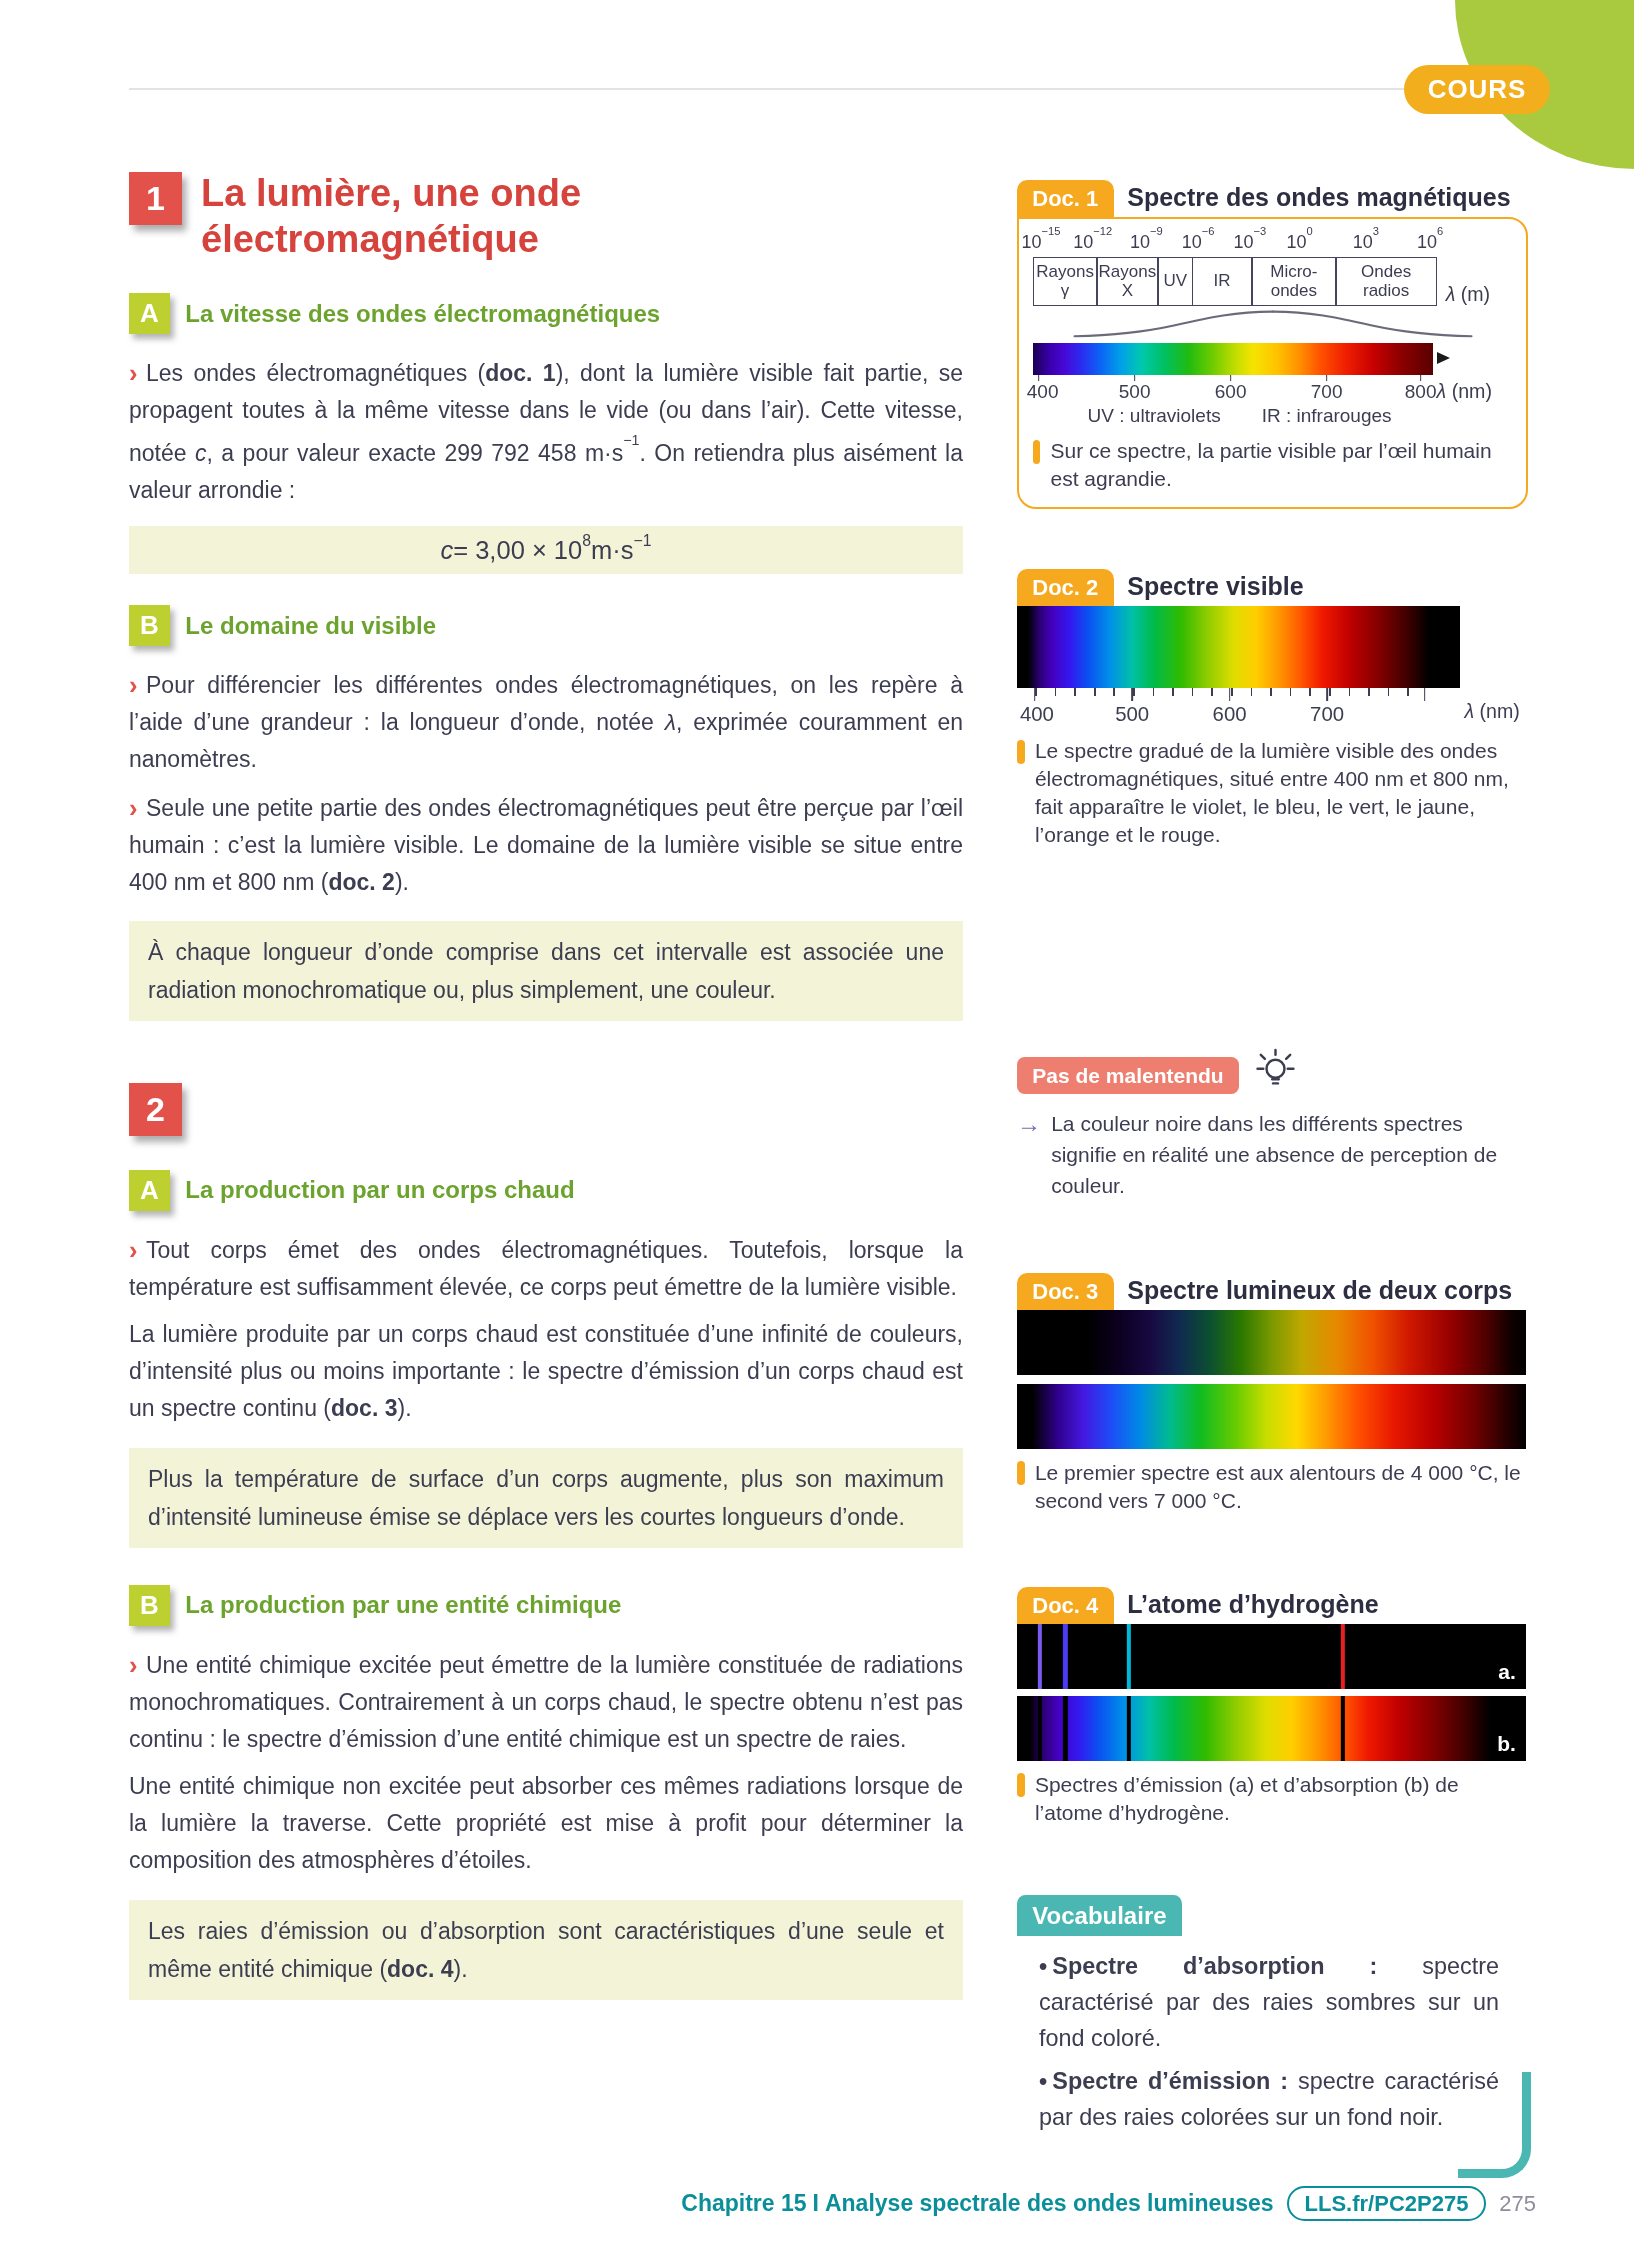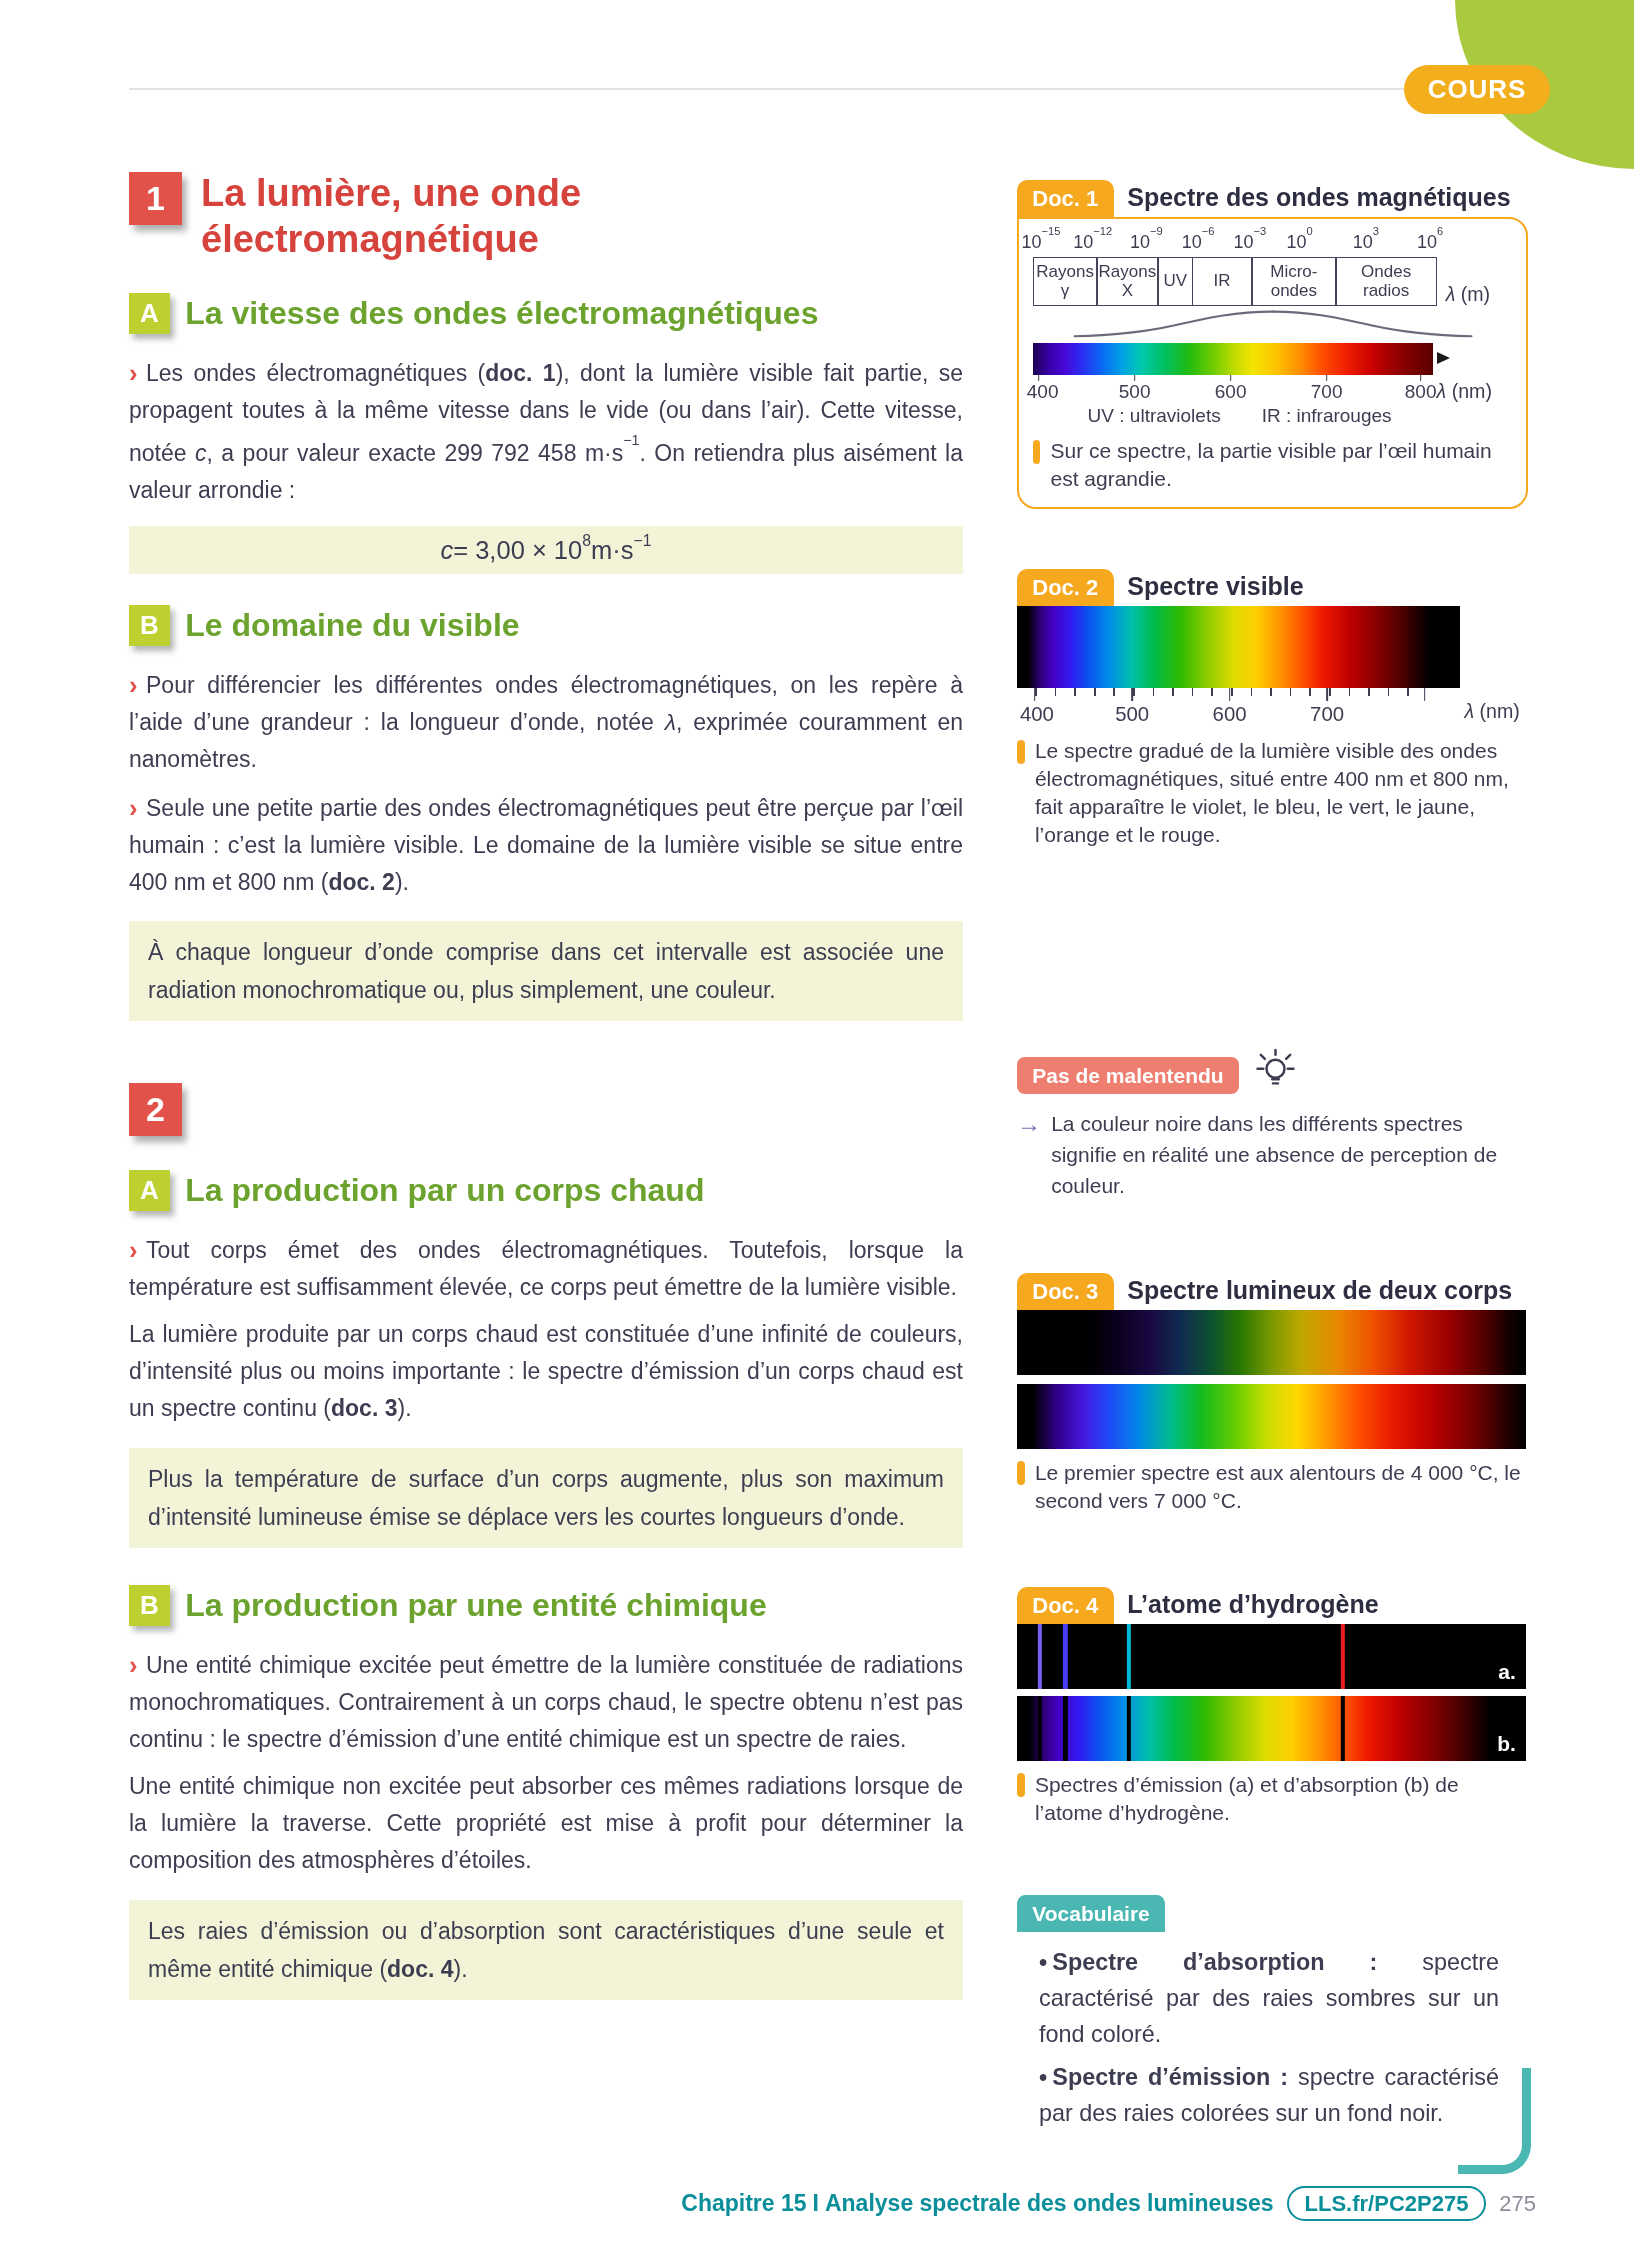--- a/index.html
+++ b/index.html
@@ -27,21 +27,21 @@
   .sec-head.s2 { margin-top:0; margin-bottom:34px; }
   .num-badge { width:53px; height:53px; background:#e2524b; color:#fff; font-weight:bold; font-size:34px;
                display:flex; align-items:center; justify-content:center; flex-shrink:0;
                box-shadow:5.1px 6px 6.8px rgba(70,70,70,.45); margin-top:1.7px; }
   .sec-title { font-size:38px; line-height:46px; font-weight:bold; color:#d6423c; width:528px; }
 
   .sub-head { display:flex; align-items:center; gap:15.3px; margin-bottom:20.4px; }
   .letter-badge { width:41px; height:41px; background:#bdd02f; color:#fff; font-weight:bold; font-size:26px;
                   display:flex; align-items:center; justify-content:center; flex-shrink:0;
                   box-shadow:4.3px 5.1px 6px rgba(70,70,70,.4); }
-  .sub-title { font-size:32px; font-weight:bold; color:#6ca32e; }
+  .sub-title { font-size:24px; font-weight:bold; color:#6ca32e; }
 
   p.body { font-size:23px; line-height:37px; text-align:justify; margin-bottom:17px; }
   p.body.tight { margin-bottom:10.2px; }
   p.body.mb24 { margin-bottom:20.4px; }
   .chev { color:#e2524b; font-weight:bold; font-size:25.5px; margin-right:8.5px; position:relative; top:0.9px; }
 
   .formula-box { background:#f3f4d7; height:48px; display:flex; align-items:center; justify-content:center;
                  font-size:25.5px; margin:5.1px 0 31px 0; }
   .ybox { background:#f3f4d7; padding:12px 19px; font-size:23px; line-height:38px; text-align:justify; }
   .ybox.b1 { margin-bottom:60px; }
@@ -116,21 +116,21 @@
   .doc4 { margin-top:72px; }
   .spec-em { position:relative; width:509px; height:65px; background:#000; margin-bottom:6.8px; }
   .spec-abs { position:relative; width:509px; height:65px;
     background:linear-gradient(90deg,#000 0%,#000 2.5%,#2a0070 5%,#4400c0 8%,#3318f0 12%,#0b50f0 16%,
       #0090e8 21%,#00c0a8 26%,#00bb48 31%,#30bb00 37%,#90cc00 43%,#e0dd00 49%,#ffce00 54%,#ff9800 59%,
       #ff5800 64%,#f01800 69%,#c00000 75%,#800000 82%,#400000 88%,#000 93%,#000 100%); }
   .sline { position:absolute; top:0; bottom:0; width:4.3px; transform:translateX(-50%); }
   .bar-label { position:absolute; right:10.2px; bottom:5.1px; color:#fff; font-size:21px; font-weight:bold; }
 
   .vocab { margin-top:68px; position:relative; }
-  .vocab-badge { display:inline-block; background:#4ab7b3; color:#fff; font-weight:bold; font-size:21px;
+  .vocab-badge { display:inline-block; background:#4ab7b3; color:#fff; font-weight:bold; font-size:24px;
                  padding:6.8px 15.3px; border-radius:8.5px 8.5px 0 0; }
   .vocab-list { padding:12px 29px 22px 22px; }
   .vocab-item { font-size:23.4px; line-height:36px; text-align:justify; margin-bottom:6.8px; }
   .vbullet { font-weight:bold; margin-right:5.1px; }
   .vocab-corner { position:absolute; right:-3.4px; bottom:-13.6px; width:73px; height:106px;
                   border-right:9.4px solid #4ab7b3; border-bottom:9.4px solid #4ab7b3;
                   border-bottom-right-radius:29px; }
 
   
   .footer { position:absolute; top:2186px; left:0; width:100%; display:flex; justify-content:flex-end;

